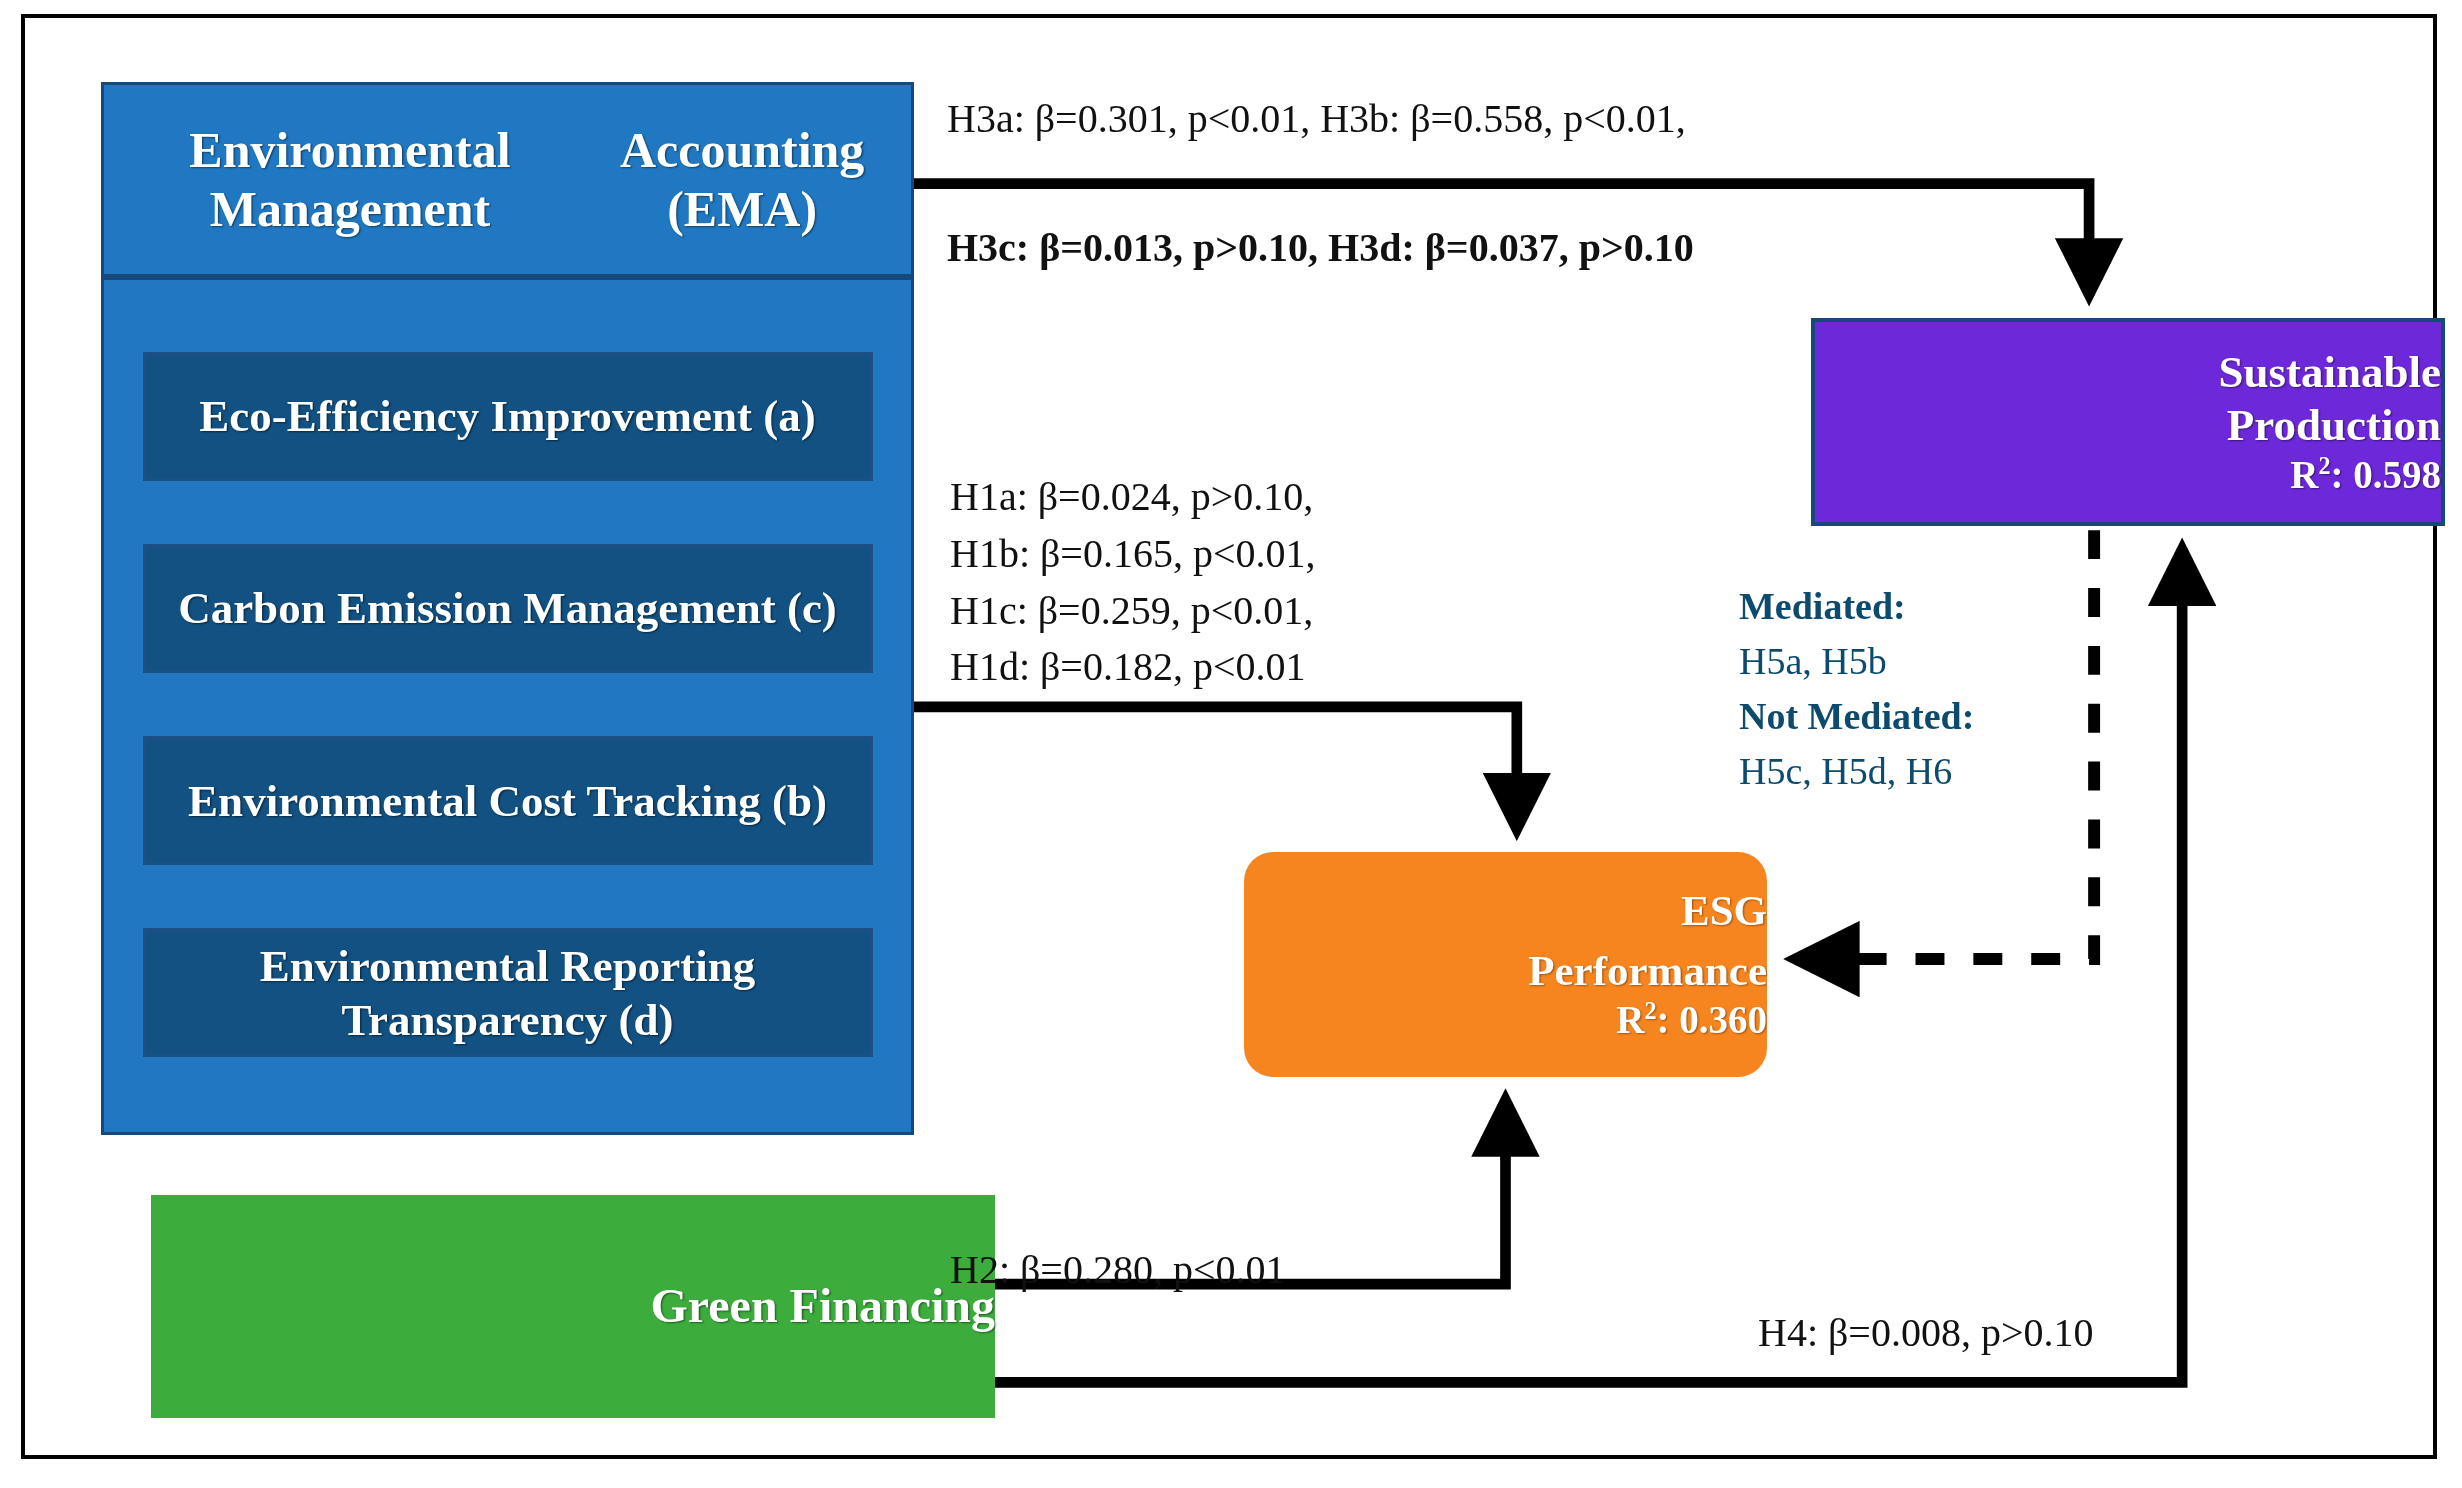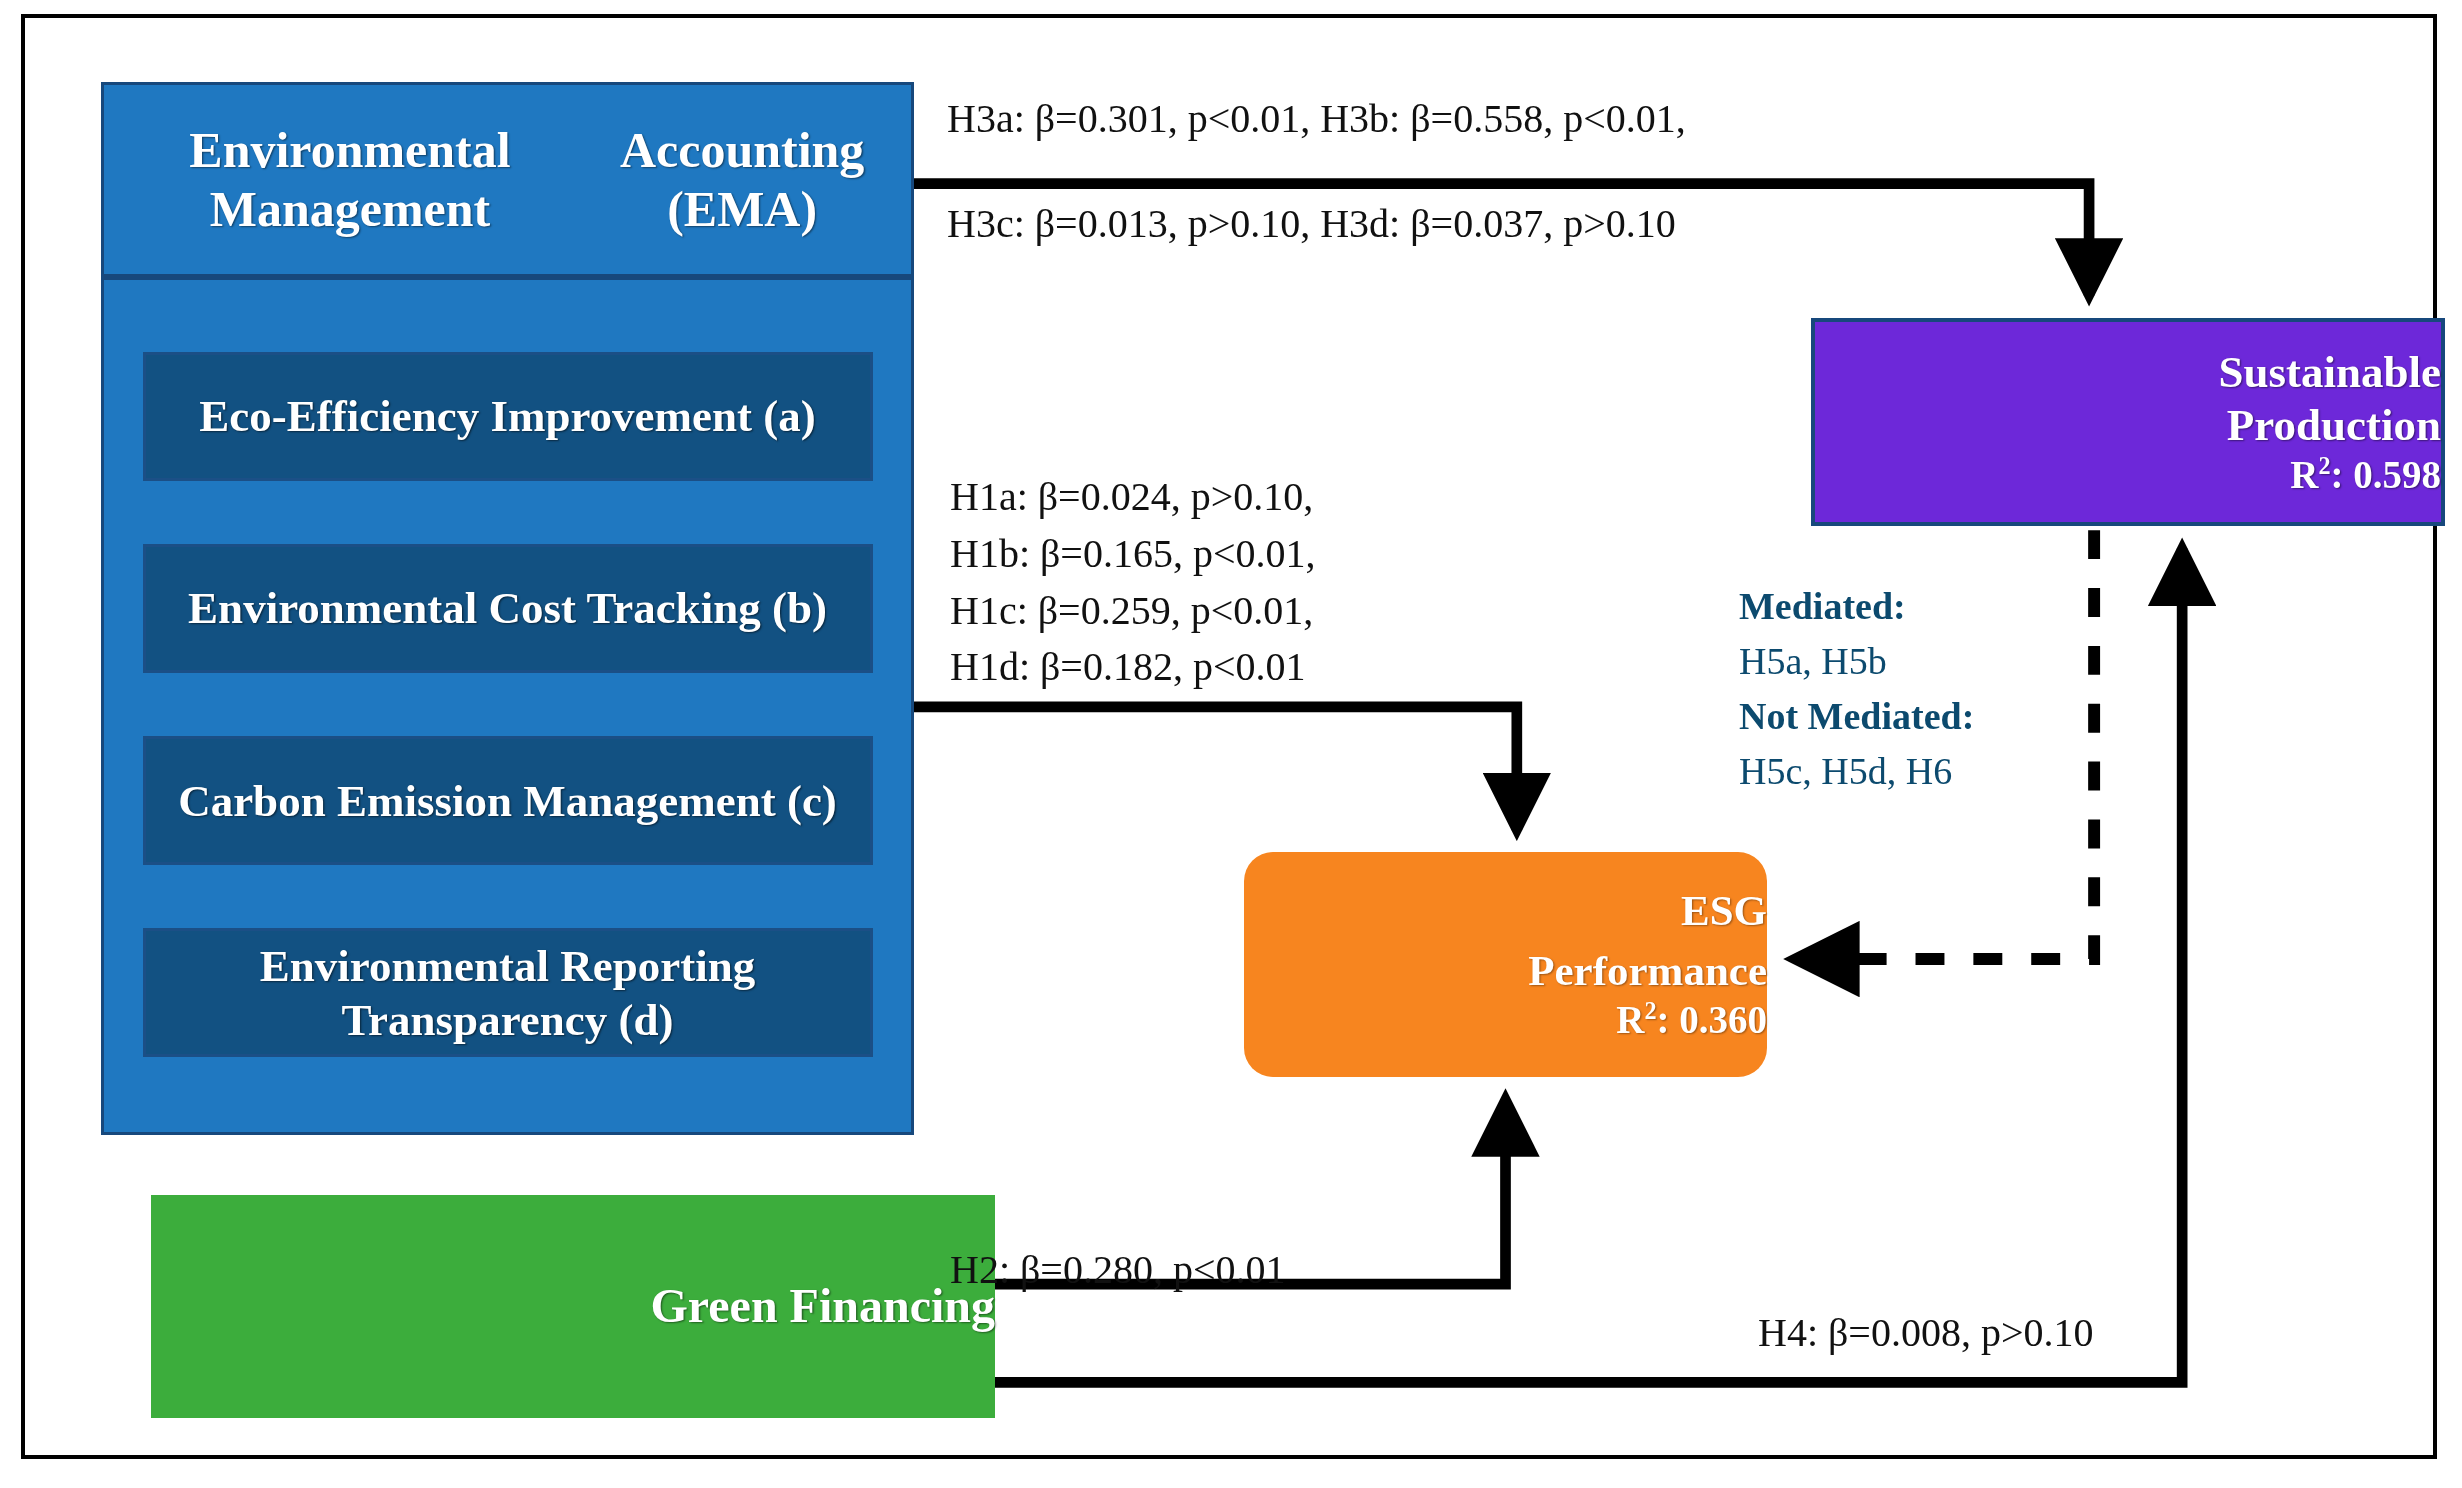--- a/index.html
+++ b/index.html
@@ -141,21 +141,21 @@
 
   
   .edge-label {
     position: absolute;
     color: #111111;
     font-size: 40px;
     line-height: 1.42;
     white-space: pre;
   }
   #label-h3-top   { left: 947px; top: 91px; }
-  #label-h3-bottom{ left: 947px; top: 196px; }
+  #label-h3-bottom{ left: 947px; top: 220px; font-weight: bold; }
   #label-h1       { left: 950px; top: 469px; }
   #label-h2       { left: 950px; top: 1242px; }
   #label-h4       { left: 1758px; top: 1305px; }
 
   #label-mediation {
     position: absolute;
     left: 1739px;
     top: 579px;
     color: #0c4a6e;
     font-size: 38px;
@@ -202,25 +202,25 @@
       <span>Environmental Management</span>&nbsp;<span>Accounting (EMA)</span>
     </div>
     <div id="ema-divider"></div>
     <div id="ema-sublist">
 
       <div class="sub-node">
         <span>Eco-Efficiency Improvement (a)</span>
       </div>
 
       <div class="sub-node">
+        <span>Carbon Emission Management (c)</span>
+      </div>
+
+      <div class="sub-node">
         <span>Environmental Cost Tracking (b)</span>
-      </div>
-
-      <div class="sub-node">
-        <span>Carbon Emission Management (c)</span>
       </div>
 
       <div class="sub-node">
         <span>Environmental Reporting Transparency (d)</span>
       </div>
 
     </div>
   </div>
 
   <div class="node" id="green-financing">

